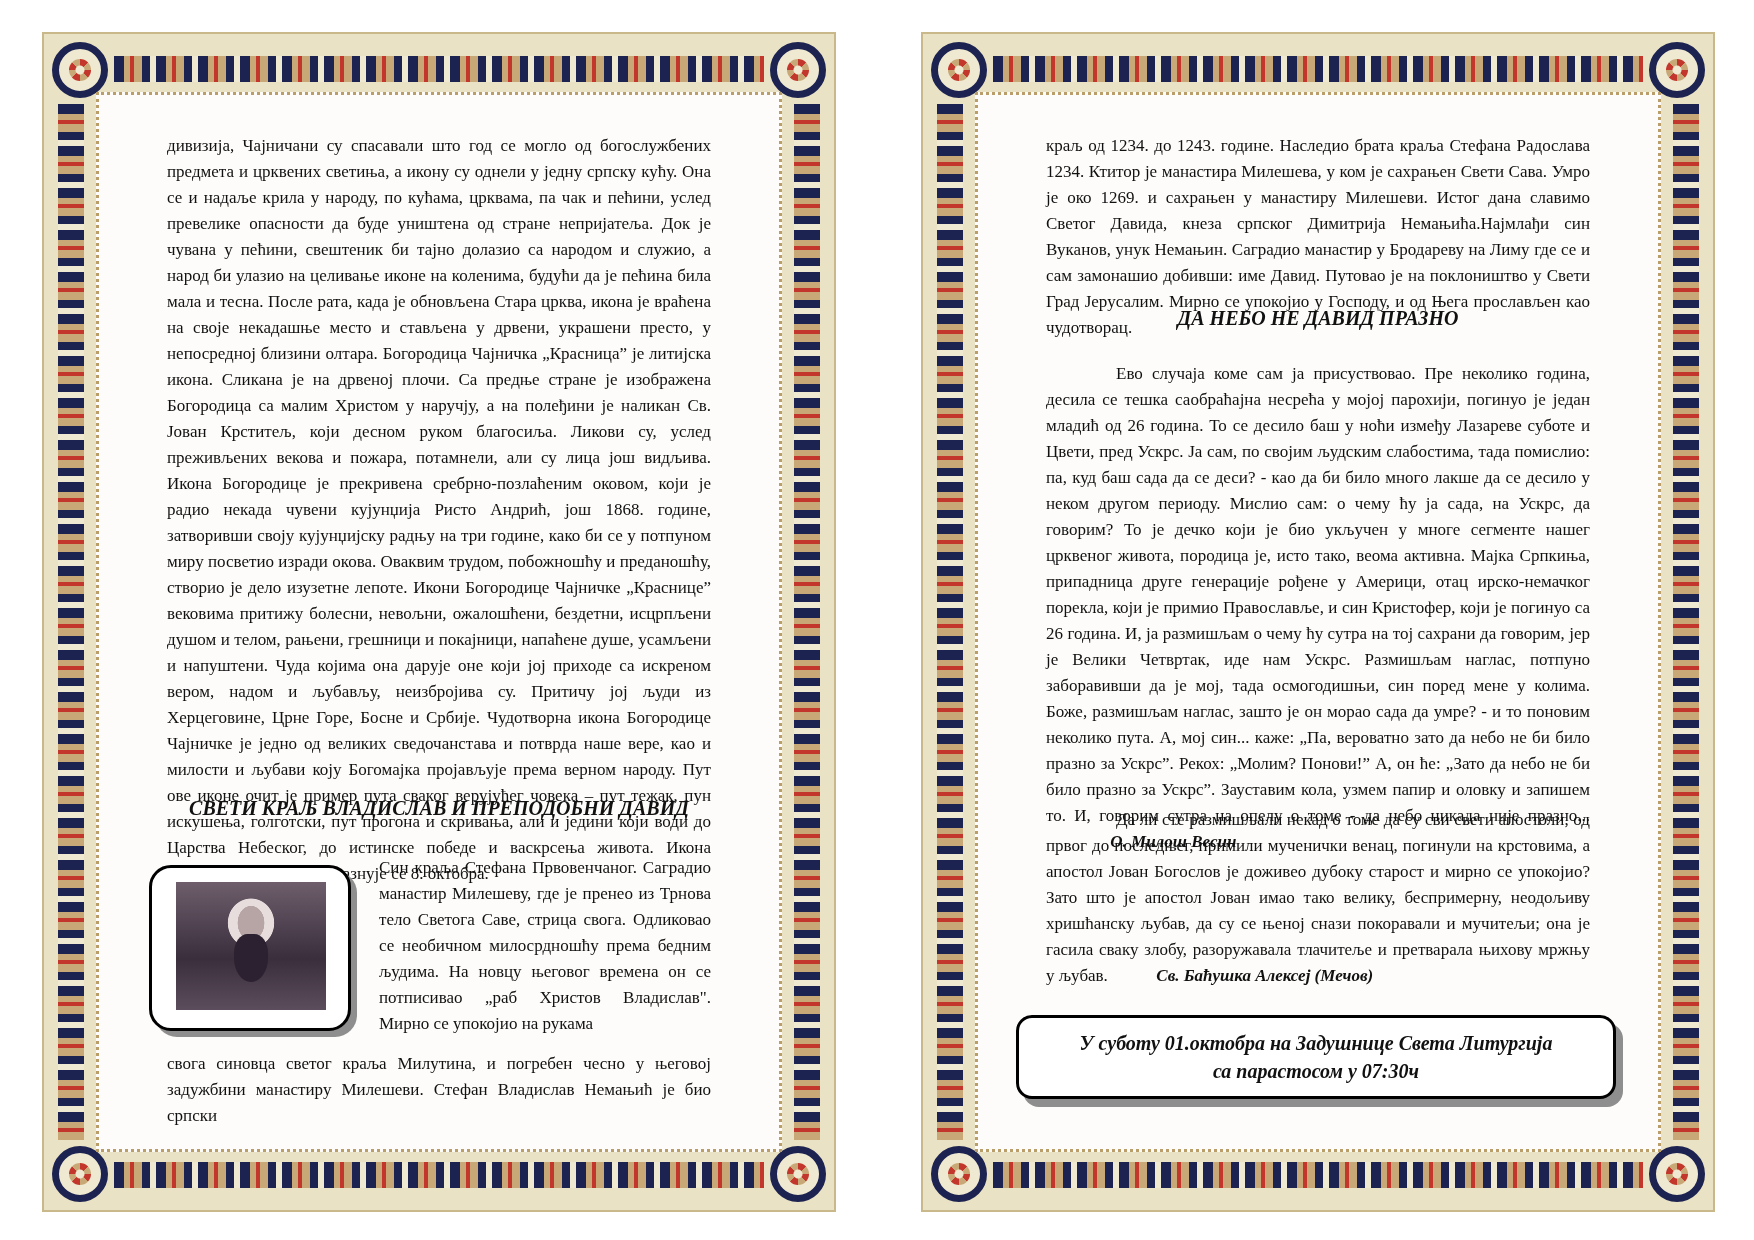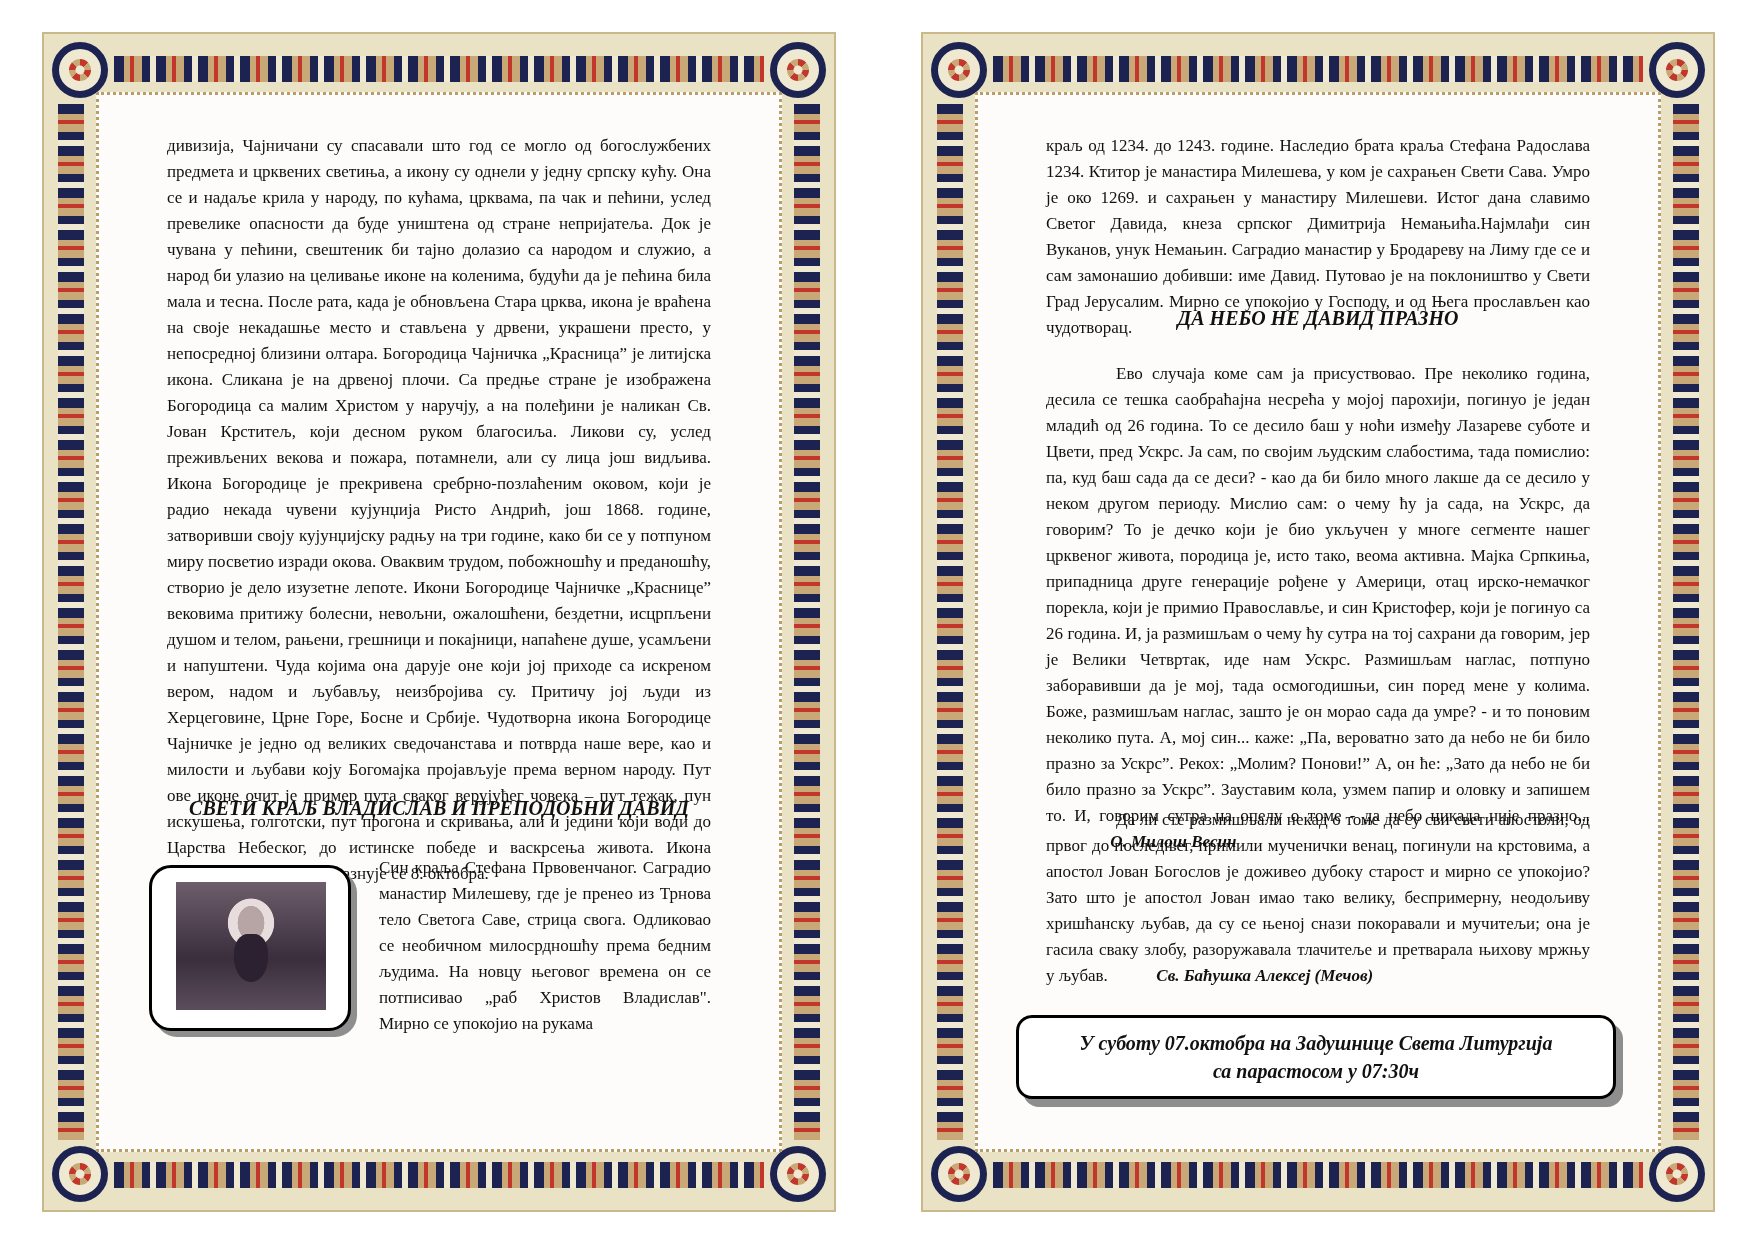--- a/index.html
+++ b/index.html
@@ -60,20 +60,23 @@
     <div class="portrait-frame">
       <div class="portrait" title="Icon of Saint King Vladislav">
         <div class="beard"></div>
       </div>
     </div>
 
     <div class="text" style="top:748px;left:268px;">
       <p>Син краља Стефана Првовенчаног. Саградио манастир Милешеву, где је пренео из Трнова тело Светога Саве, стрица свога. Одликовао се необичном милосрдношћу према бедним људима. На новцу његовог времена он се потписивао „раб Христов Владислав". Мирно се упокојио на рукама</p>
     </div>
 
+    <div class="text" style="top:944px;">
+      <p>свога синовца светог краља Милутина, и погребен чесно у његовој задужбини манастиру Милешеви. Стефан Владислав Немањић је био српски</p>
+    </div>
   </div>
 </div>
 
 <div class="page right">
   <div class="band top"></div>
   <div class="band bottom"></div>
   <div class="band lft"></div>
   <div class="band rgt"></div>
   <div class="rosette tl"></div>
   <div class="rosette tr"></div>
@@ -93,17 +96,17 @@
         <span class="sig">О. Милош Весин</span></p>
     </div>
 
     <div class="text" style="top:700px;">
       <p class="indent"><span>Да ли сте размишљали некад о томе да су сви свети апостоли, од првог до последњег, примили мученички венац, погинули на крстовима, а апостол Јован Богослов је доживео дубоку старост и мирно се упокојио? Зато што је апостол Јован имао тако велику, беспримерну, неодољиву хришћанску љубав, да су се њеној снази покоравали и мучитељи; она је гасила сваку злобу, разоружавала тлачитеље и претварала њихову мржњу у љубав.</span>
         <span style="display:inline-block;width:40px;"></span>
         <span class="sig">Св. Баћушка Алексеј (Мечов)</span></p>
     </div>
 
     <div class="callout">
-      <div>У суботу 07.октобра на Задушнице Света Литургија</div>
+      <div>У суботу 01.октобра на Задушнице Света Литургија</div>
       <div>са парастосом у 07:30ч</div>
     </div>
   </div>
 </div>
 
 </body></html>

